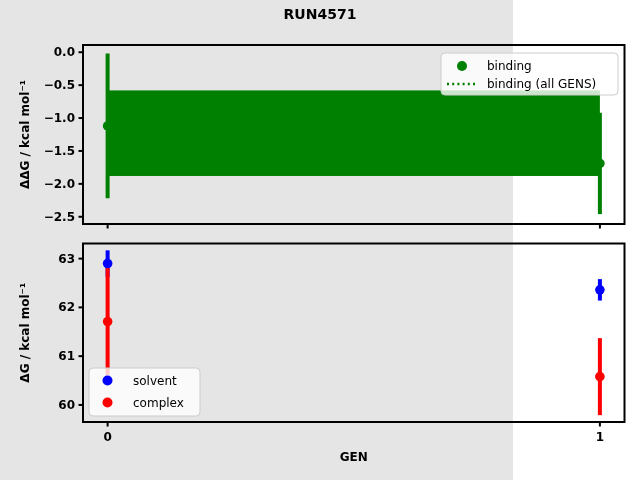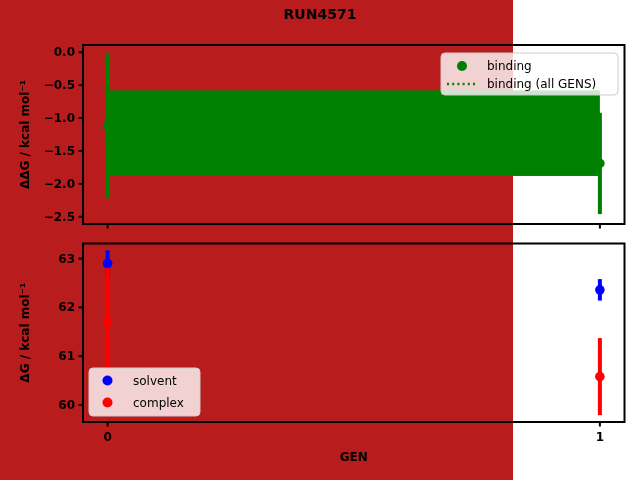--- a/index.html
+++ b/index.html
@@ -1,19 +1,19 @@
 <!DOCTYPE html>
 <html><head>
 <meta charset="utf-8">
 <style>
   html, body { margin: 0; padding: 0; background: #ffffff; }
   .figure {
     position: relative;
     width: 513px; height: 480px;
-    background: #b91c1c;
+    background: #e5e5e5;
     font-family: "DejaVu Sans", sans-serif;
   }
   svg text { font-family: "DejaVu Sans", sans-serif; fill: #000000; }
   .title-text { font-size: 14px; font-weight: bold; }
   .axis-label { font-size: 12px; font-weight: bold; }
   .tick-label { font-size: 12px; font-weight: bold; }
   .legend-text { font-size: 12px; font-weight: normal; }
   .legend-box { fill: rgba(255,255,255,0.8); stroke: #cccccc; stroke-width: 1; }
 </style>
 </head>

